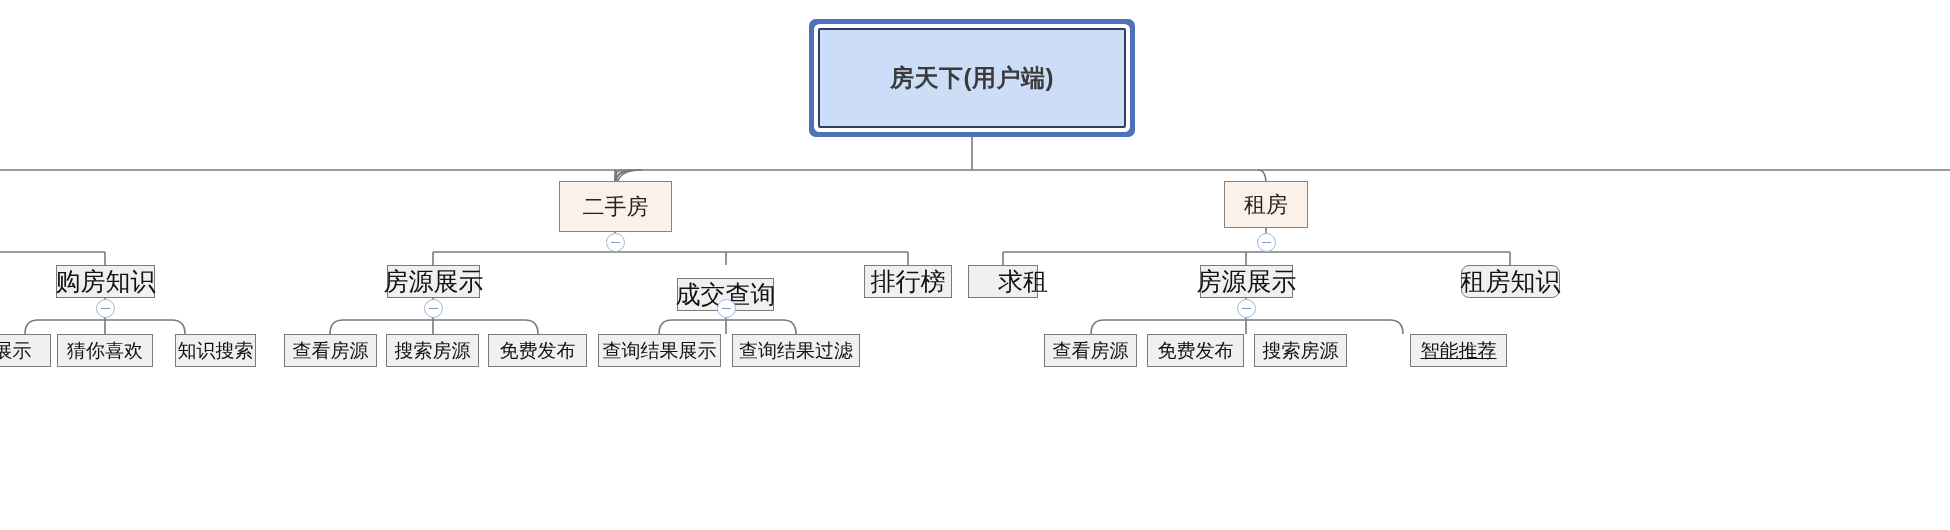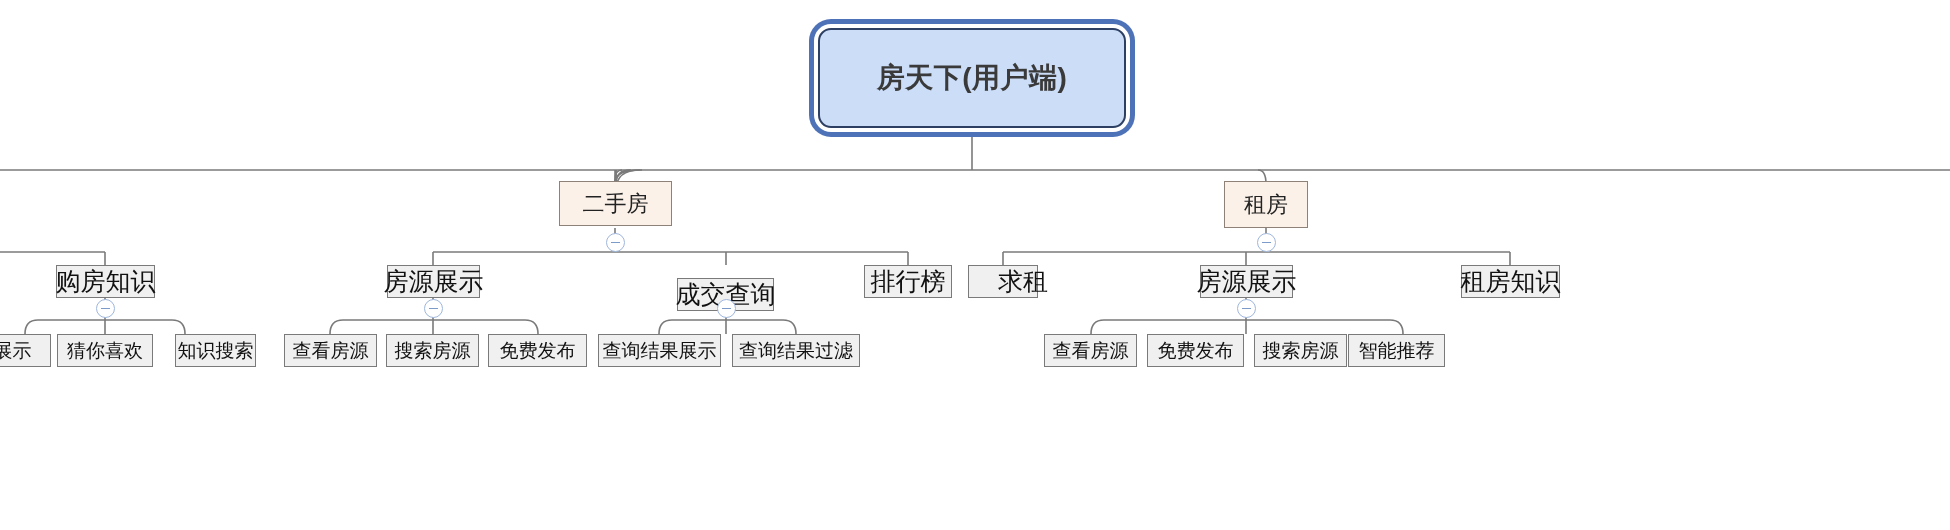--- a/index.html
+++ b/index.html
@@ -19,22 +19,22 @@
     box-sizing:border-box;
     display:flex;align-items:center;justify-content:center;
     white-space:nowrap;
     color:#1a1a1a;
     z-index:3;
   }
 
   .node.root{
     background:#ccddf8;
     border:2px solid #2d3f63;
-    border-radius:13px;
-    font-size:28px;
+    border-radius:2px;
+    font-size:24px;
     font-weight:bold;
     color:#3a3a3a;
     box-shadow:0 0 0 4px #ffffff, 0 0 0 9px #4e72b8;
     letter-spacing:.5px;
   }
 
   .node.lvl2{
     background:#fbf1e8;
     border:1.5px solid #8d8178;
     font-size:22px;
@@ -135,21 +135,21 @@
       <path d="M 1246 297 L 1246 320"></path>
       <path d="M 1091 334 Q 1091 320 1104 320 L 1390 320 Q 1403 320 1403 334"></path>
       <path d="M 1246 320 L 1246 334"></path>
     </g>
   </svg>
 
   <div class="node root" style="left:818px;top:28px;width:308px;height:100px;">
     <span>房天下(用户端)</span>
   </div>
 
-  <div class="node lvl2" style="left:559px;top:181px;width:113px;height:45px;">
+  <div class="node lvl2" style="left:559px;top:181px;width:113px;height:51px;">
     <span>二手房</span>
   </div>
   <div class="toggle" style="left:606px;top:233px;"></div>
 
   <div class="node lvl2" style="left:1224px;top:181px;width:84px;height:47px;justify-content:center;">
     <span>租房</span>
   </div>
   <div class="toggle" style="left:1257px;top:233px;"></div>
 
   <div class="node lvl3" style="left:56px;top:265px;width:99px;height:33px;">
@@ -173,21 +173,21 @@
 
   <div class="node lvl3" style="left:968px;top:265px;width:70px;height:33px;padding-left:40px;">
     <span>求租</span>
   </div>
 
   <div class="node lvl3" style="left:1200px;top:265px;width:93px;height:33px;">
     <span>房源展示</span>
   </div>
   <div class="toggle" style="left:1237px;top:299px;"></div>
 
-  <div class="node lvl3" style="left:1461px;top:265px;width:99px;height:33px;">
+  <div class="node lvl3" style="left:1461px;top:265px;width:99px;height:33px;border-radius:8px;">
     <span>租房知识</span>
   </div>
 
   <div class="node lvl4" style="left:-26px;top:334px;width:77px;height:33px;">
     <span>展示</span>
   </div>
   <div class="node lvl4" style="left:57px;top:334px;width:96px;height:33px;">
     <span>猜你喜欢</span>
   </div>
   <div class="node lvl4" style="left:175px;top:334px;width:81px;height:33px;">
@@ -213,17 +213,17 @@
 
   <div class="node lvl4" style="left:1044px;top:334px;width:93px;height:33px;">
     <span>查看房源</span>
   </div>
   <div class="node lvl4" style="left:1147px;top:334px;width:97px;height:33px;">
     <span>免费发布</span>
   </div>
   <div class="node lvl4" style="left:1254px;top:334px;width:93px;height:33px;">
     <span>搜索房源</span>
   </div>
-  <div class="node lvl4" style="left:1348px;top:334px;width:97px;height:33px;">
+  <div class="node lvl4" style="left:1410px;top:334px;width:97px;height:33px;text-decoration:underline;">
     <span>智能推荐</span>
   </div>
 
 </div>
 
 </body></html>

